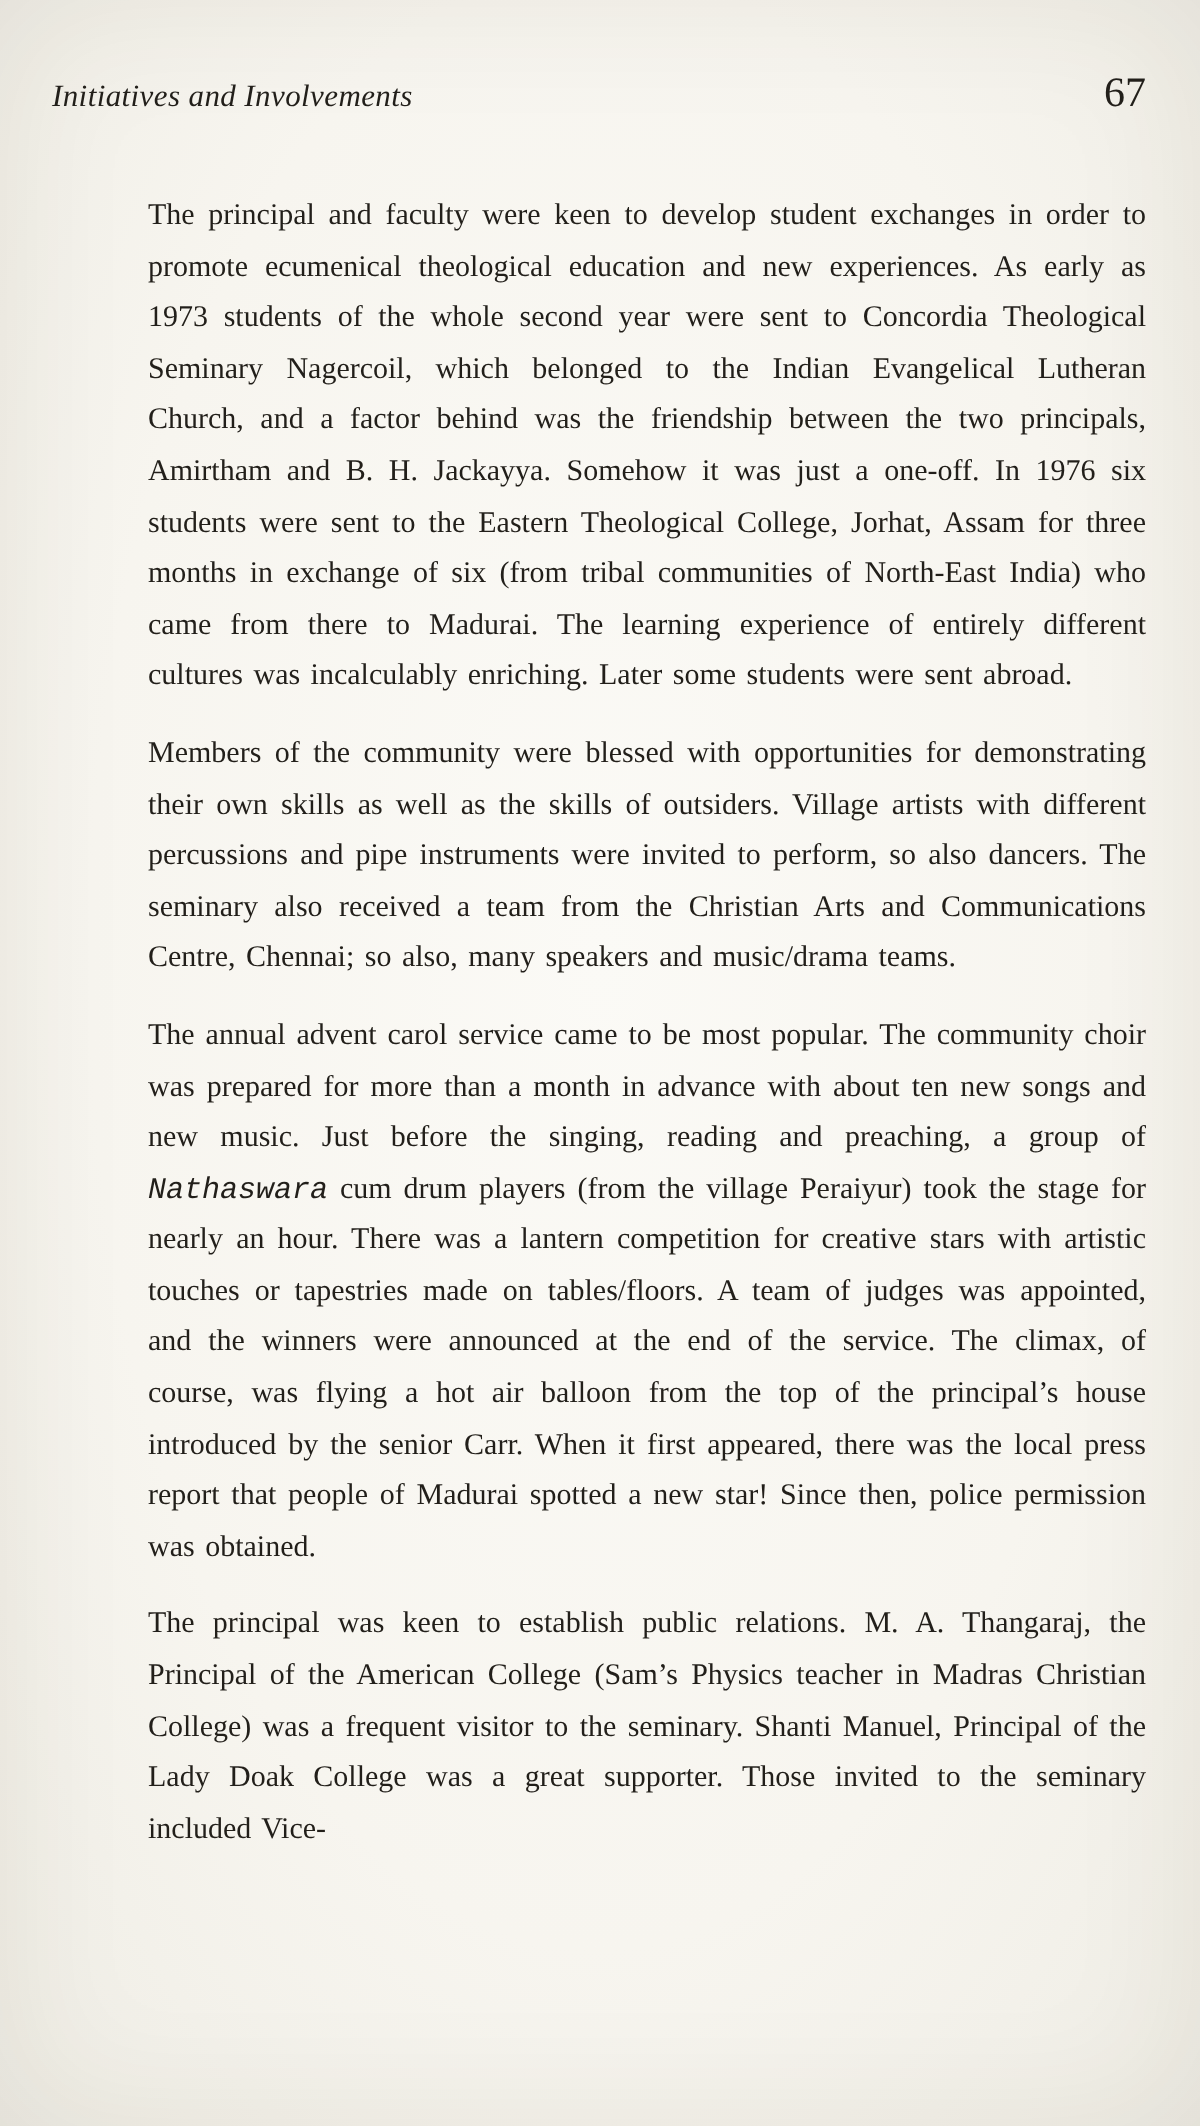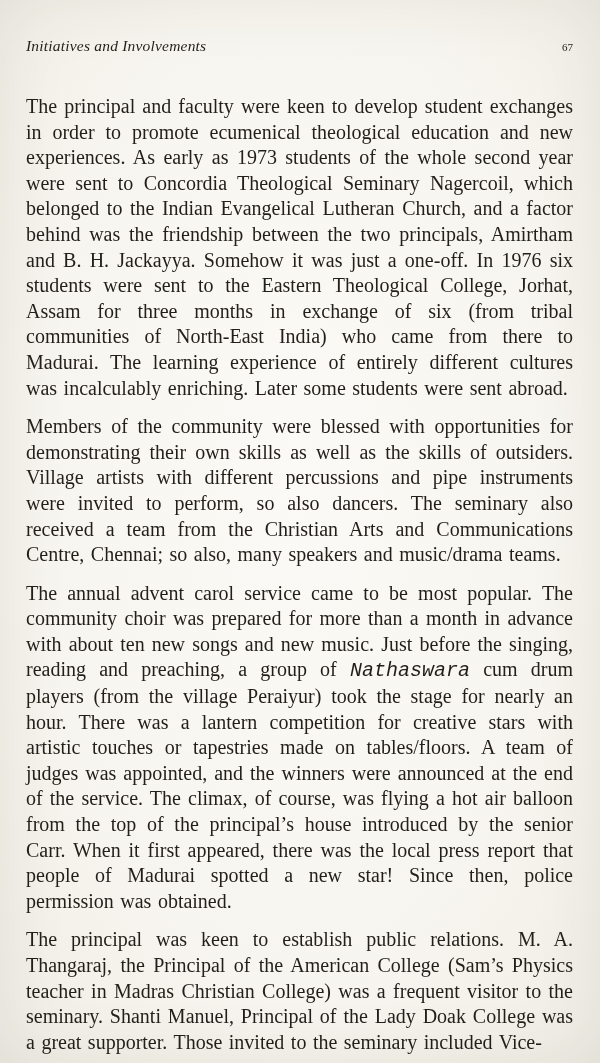--- a/index.html
+++ b/index.html
@@ -31,29 +31,30 @@
     padding: 36px 27px 0 26px;
     font-size: 15.5px;
     line-height: 20px;
   }
   .running-title {
     font-style: italic;
     letter-spacing: 0.2px;
   }
   .page-number {
     font-style: normal;
-    font-size: 11px;
+    font-size: 21px;
     margin-left: 40px;
   }
   .page-body {
     padding: 37px 27px 0 26px;
-    font-size: 20px;
+    font-size: 15px;
     line-height: 25.6px;
     text-align: justify;
     text-justify: inter-word;
+    margin-left: 48px;
   }
   .para {
     margin: 0 0 13px 0;
     word-spacing: 1.5px;
   }
   .para:last-child { margin-bottom: 0; }
   .italic { font-style: italic; font-family: Liberation Mono, monospace; }
 </style>
 </head>
 <body>

